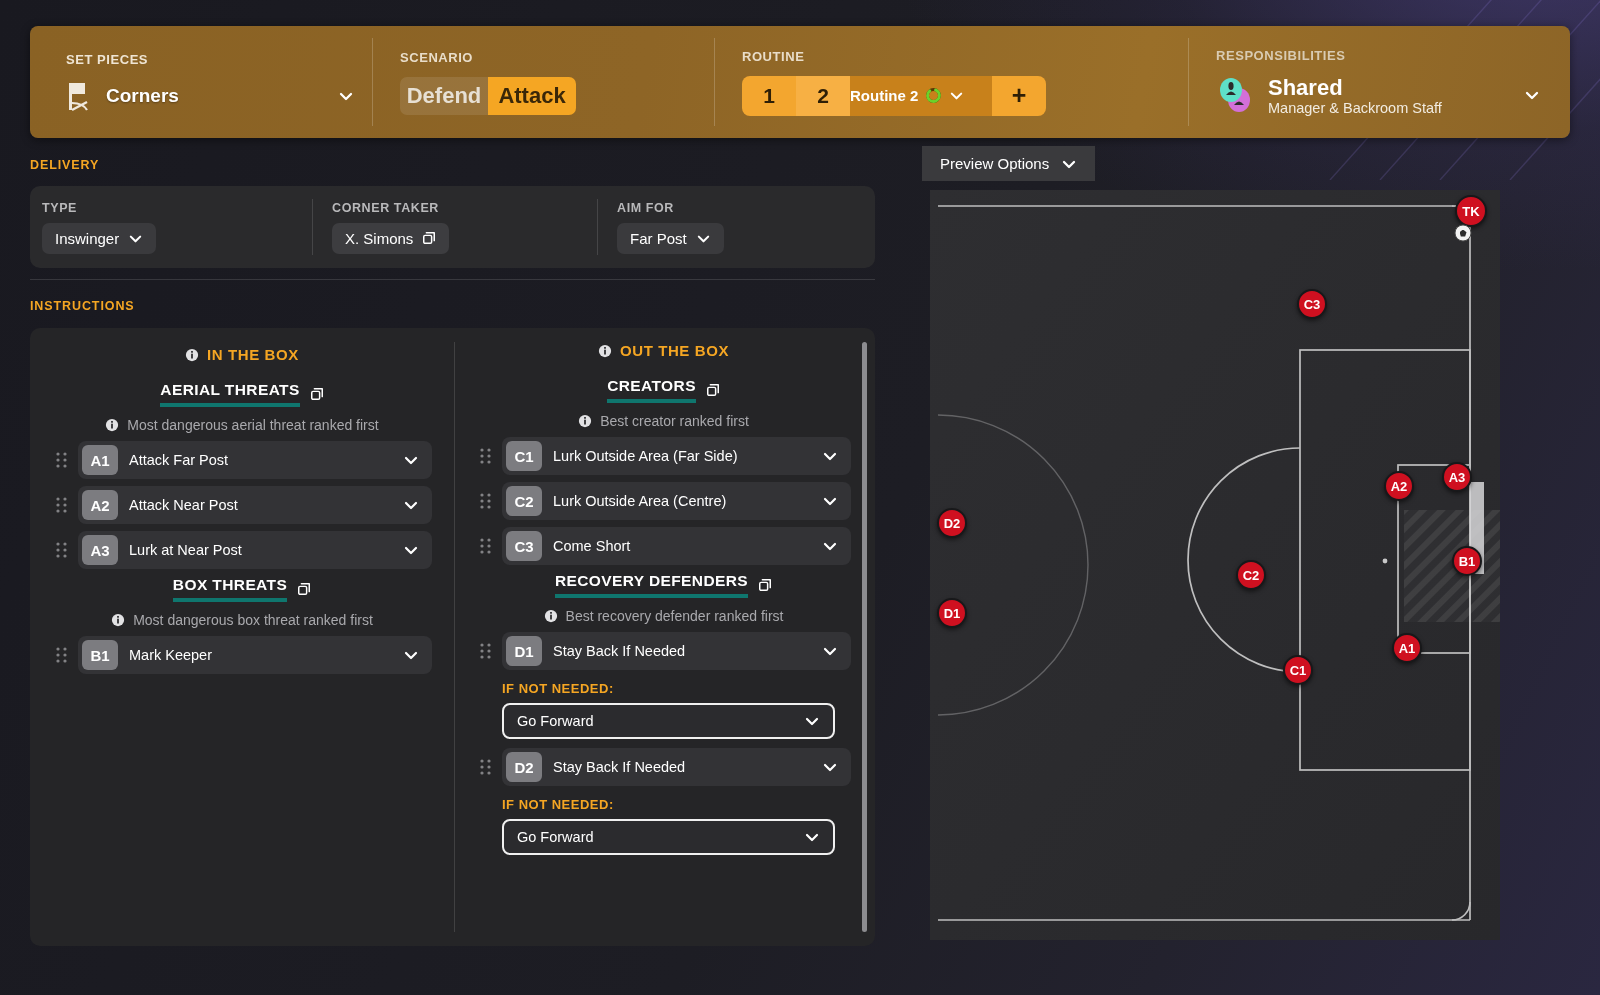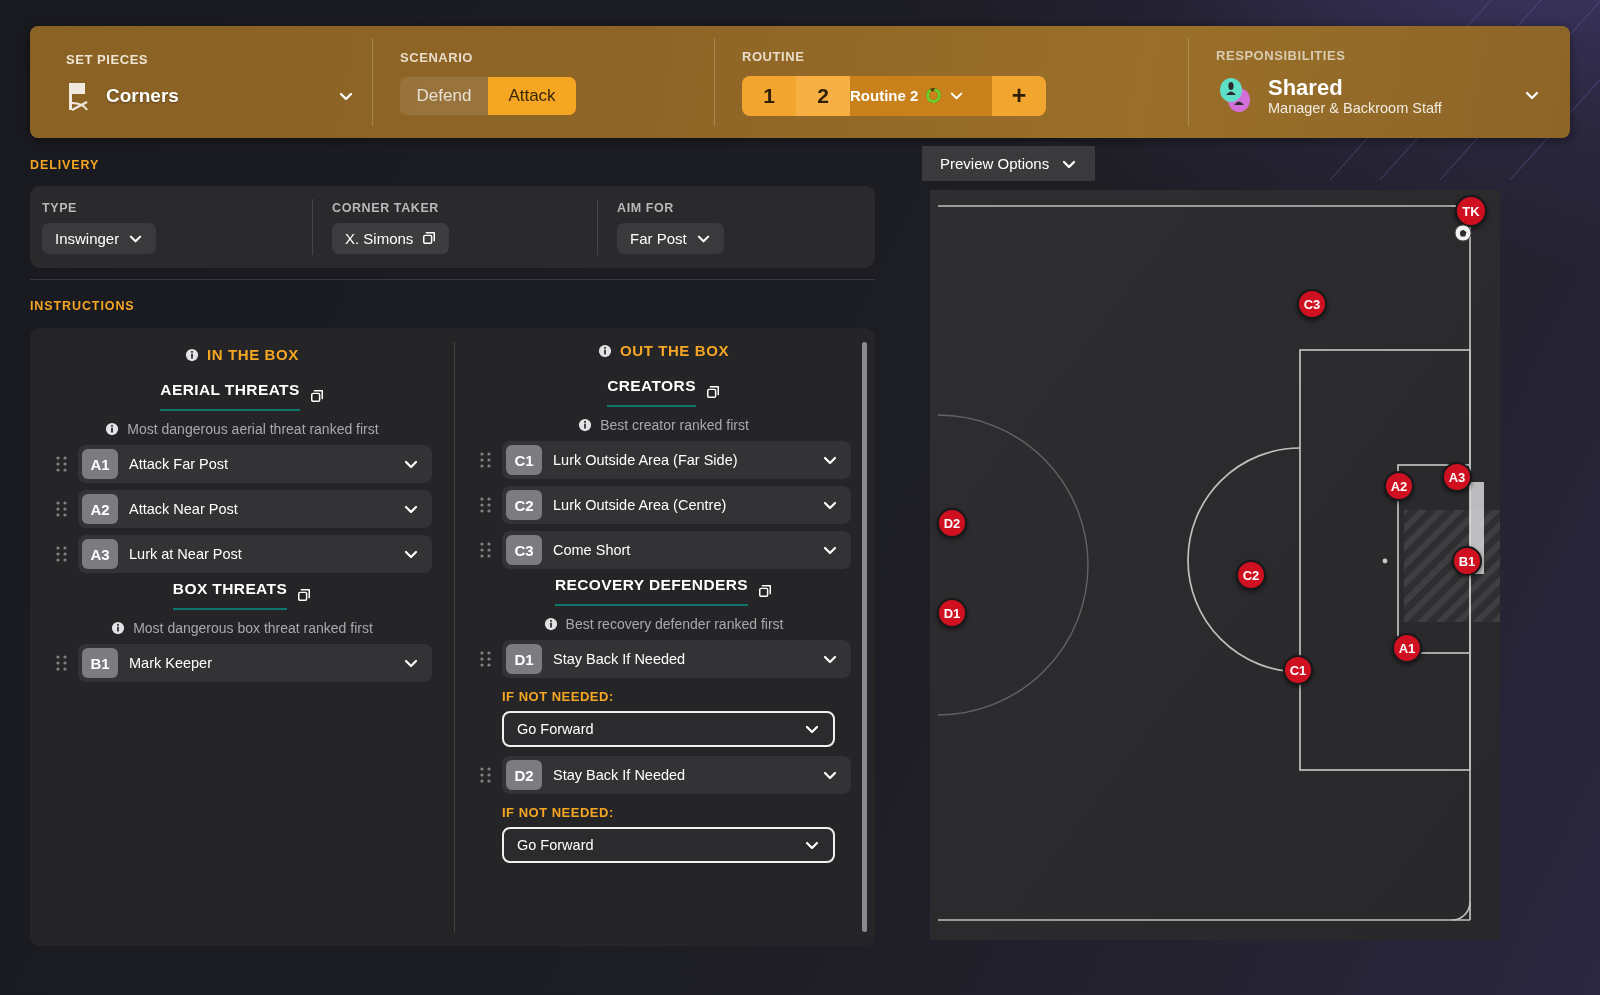--- a/index.html
+++ b/index.html
@@ -48,21 +48,21 @@
 
   .sp-row { display: flex; align-items: center; gap: 14px; width: 100%; padding-right: 18px; }
   .sp-name { font-size: 19px; font-weight: bold; color: #fff; flex: 1;
              text-shadow: 0 1px 2px rgba(0,0,0,.35); }
   .chev { width: 16px; height: 16px; flex: none; }
   .chev svg { display:block; }
 
   .scn-toggle { display: inline-flex; border-radius: 7px; overflow: hidden; width: 176px; height: 38px; }
   .scn-btn {
     flex: 1; display: flex; align-items: center; justify-content: center;
-    font-size: 17px; font-weight: normal; color: #e7e0d4;
+    font-size: 22px; font-weight: bold; color: #e7e0d4;
     background: rgba(255,255,255,.10);
   }
   .scn-btn.active { background: #f5a623; color: #3a2708; }
 
   .rt-group { display: flex; align-items: stretch; height: 40px; width: 304px;
               border-radius: 8px; overflow: hidden; }
   .rt-num {
     width: 54px; display:flex; align-items:center; justify-content:center;
     background: #f3a62f; color: #2e1f06; font-size: 21px; font-weight: bold;
   }
@@ -139,22 +139,22 @@
     color: #f5a623; text-transform: uppercase; margin-bottom: 18px;
   }
   .info-i { width: 14px; height: 14px; flex: none; }
 
   .grp-head {
     display: flex; align-items: center; justify-content: center; gap: 10px;
     margin-bottom: 5px;
   }
   .grp-title {
     font-size: 15.5px; font-weight: bold; letter-spacing: .4px; color: #fff;
-    text-transform: uppercase; padding-bottom: 10px;
-    border-bottom: 2px solid #0f766e;
+    text-transform: uppercase; padding-bottom: 4px;
+    border-bottom: 4px solid #0f766e;
   }
   .grp-hint {
     display: flex; align-items: center; justify-content: center; gap: 8px;
     font-size: 14px; color: #a9a9ad; margin: 10px 0 8px 0;
   }
 
   .row { display: flex; align-items: center; gap: 6px; margin-bottom: 7px; }
   .grip { width: 20px; height: 22px; flex: none; opacity: .55; }
   .rowbody {
     flex: 1; display: flex; align-items: center; gap: 11px;

